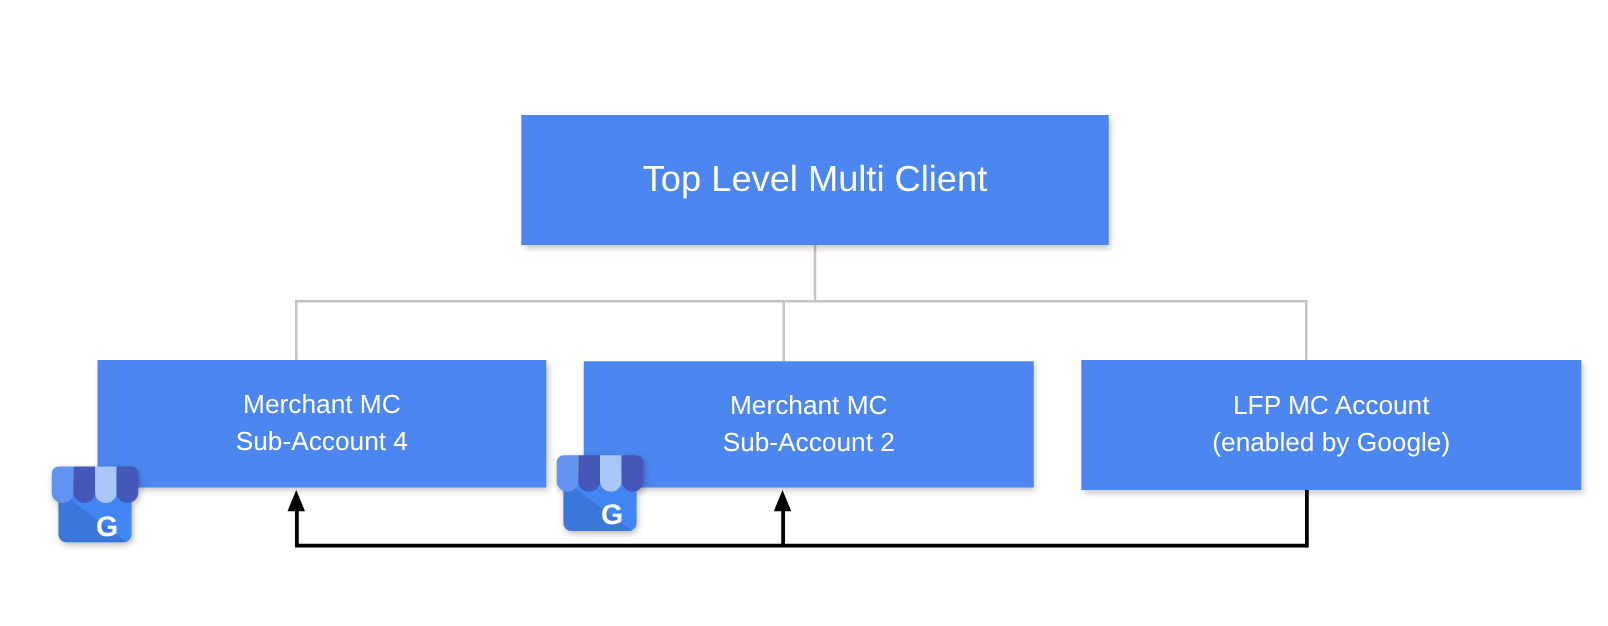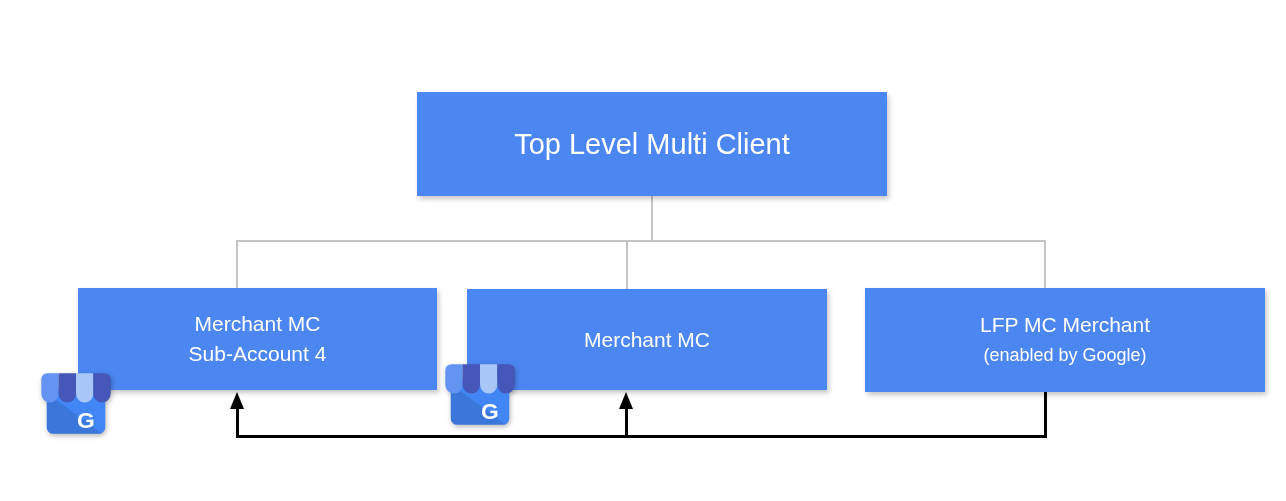--- a/index.html
+++ b/index.html
@@ -21,21 +21,21 @@
     color: #ffffff;
     display: flex;
     flex-direction: column;
     align-items: center;
     justify-content: center;
     text-align: center;
     box-shadow: 2px 3px 5px rgba(0,0,0,0.22);
   }
   .box.root  { font-size: 29px; line-height: 40px; }
   .box.child { font-size: 21px; line-height: 30px; margin-left: 20px; }
-  .box .paren-line { font-size: 18px; }
+  .box .paren-line { font-size: 21px; }
 
   .arrow-up {
     position: absolute;
     width: 0; height: 0;
     border-left: 7.5px solid transparent;
     border-right: 7.5px solid transparent;
     border-bottom: 17px solid #000000;
   }
 
   .gmb-icon {
@@ -70,24 +70,25 @@
     <div>Top Level Multi Client</div>
   </div>
 
   <div class="box child" style="left:58px; top:288px; width:359px; height:102px;">
     <div>Merchant MC</div>
     <div>Sub-Account 4</div>
   </div>
 
   <div class="box child" style="left:447px; top:289px; width:360px; height:101px;">
     <div>Merchant MC</div>
+    <div>Sub-Account 2</div>
   </div>
 
   <div class="box child" style="left:845px; top:288px; width:400px; height:104px;">
-    <div>LFP MC Merchant</div>
+    <div>LFP MC Account</div>
     <div class="paren-line">(enabled by Google)</div>
   </div>
 
   <svg class="gmb-icon" style="left:41px; top:371px;" width="70" height="65" viewBox="0 0 64 60">
     <rect x="5" y="16" width="54" height="42" rx="6" fill="#4285f4"></rect>
     <path d="M5 20 L5 52 Q5 58 11 58 L56 58 Z" fill="#000000" opacity="0.10"></path>
     <path d="M0 8 Q0 2 6 2 H16 V21 A8 8 0 0 1 0 21 Z" fill="#6394f1"></path>
     <path d="M16 2 H32 V21 A8 8 0 0 1 16 21 Z" fill="#4557b8"></path>
     <path d="M32 2 H48 V21 A8 8 0 0 1 32 21 Z" fill="#a8c6f8"></path>
     <path d="M48 2 H58 Q64 2 64 8 V21 A8 8 0 0 1 48 21 Z" fill="#4557b8"></path>

